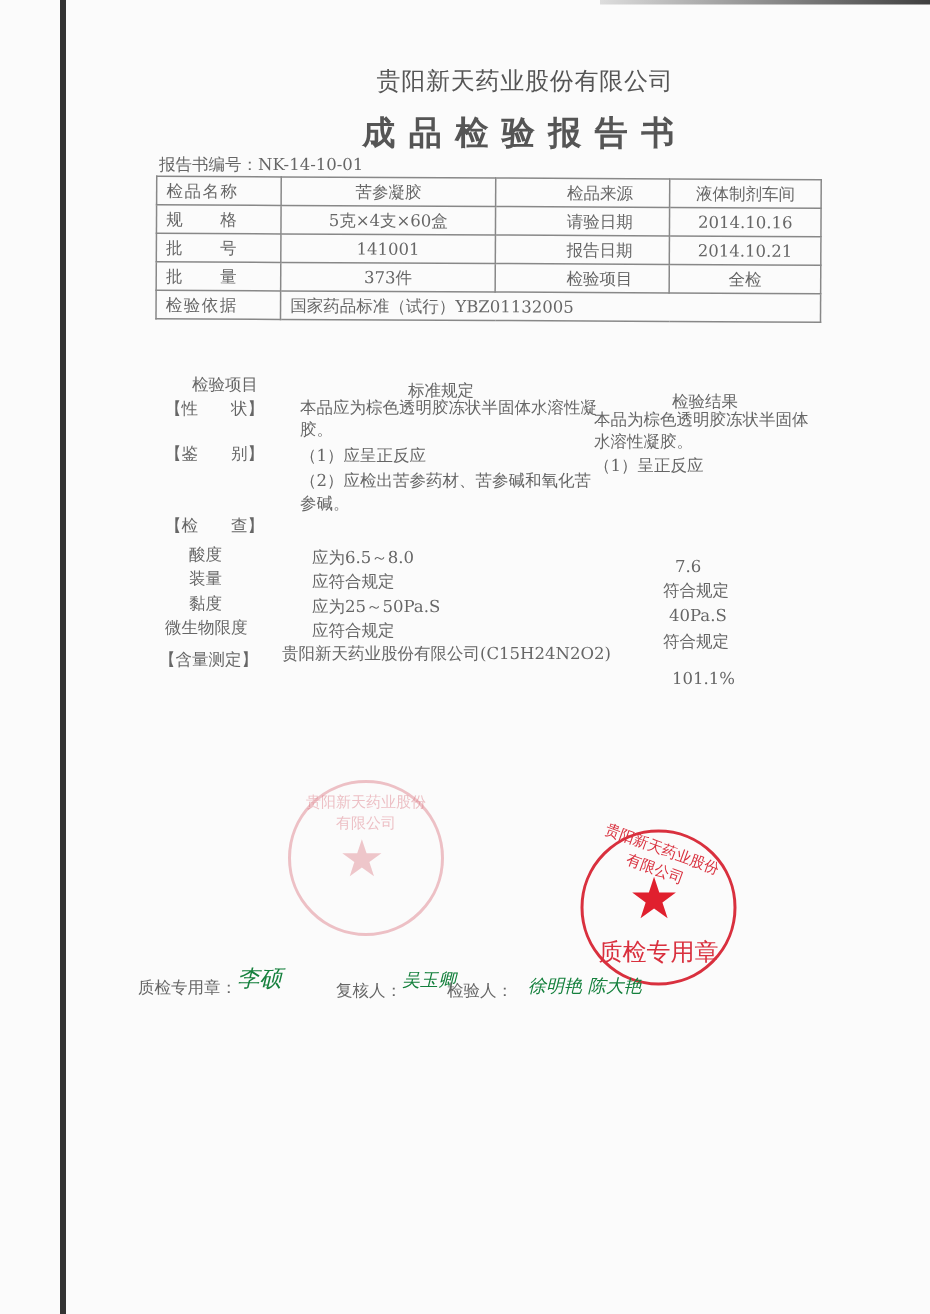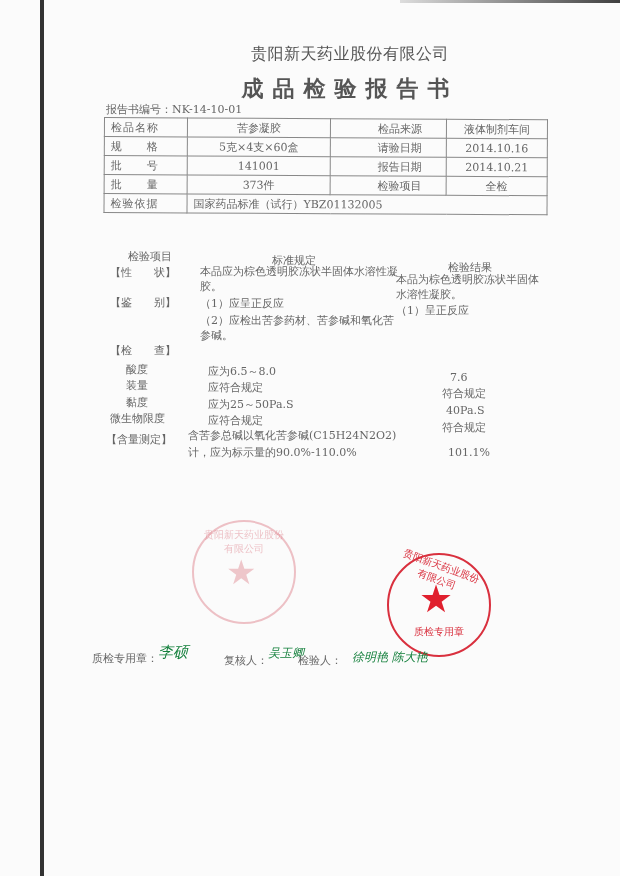--- a/index.html
+++ b/index.html
@@ -28,21 +28,21 @@
   .hdr { font-size: 11px; }
   .cat { letter-spacing: 0px; }
 
   .stamp { position: absolute; border-radius: 50%; }
   .stamp-faint { left: 152px; top: 520px; width: 100px; height: 100px; border: 2px solid rgba(220,120,130,0.45); }
   .stamp-faint .star { position: absolute; left: 32px; top: 30px; font-size: 34px; color: rgba(220,120,130,0.4); }
   .stamp-faint .ring-text { position: absolute; left: 10px; top: 6px; width: 80px; text-align: center; font-size: 10px; color: rgba(220,120,130,0.45); }
   .stamp-red { left: 347px; top: 553px; width: 100px; height: 100px; border: 2px solid #d9303e; }
   .stamp-red .star { position: absolute; left: 30px; top: 22px; font-size: 38px; color: #e0202e; }
   .stamp-red .ring-text { position: absolute; left: 6px; top: 4px; width: 88px; text-align: center; font-size: 10px; color: #d9303e; transform: rotate(20deg); }
-  .stamp-red .seal-label { position: absolute; left: 0; width: 100px; top: 70px; text-align: center; font-size: 10px; color: #d9303e; }
+  .stamp-red .seal-label { position: absolute; left: 0; width: 100px; top: 70px; text-align: center; font-size: 16px; color: #d9303e; }
 
   .sig { position: absolute; font-family: "DejaVu Sans", sans-serif; font-style: italic; color: #15803d; font-size: 12px; }
 </style>
 </head>
 <body>
 
 <div class="page">
   <div class="left-edge"></div>
   <div class="top-shade"></div>
 
@@ -110,22 +110,21 @@
 
   <div class="sec" style="left:86px; top:395px;">黏度</div>
   <div class="sec" style="left:168px; top:397px;">应为25～50Pa.S</div>
   <div class="sec" style="left:406px; top:403px;">40Pa.S</div>
 
   <div class="sec" style="left:70px; top:411px;">微生物限度</div>
   <div class="sec" style="left:168px; top:413px;">应符合规定</div>
   <div class="sec" style="left:402px; top:420px;">符合规定</div>
 
   <div class="sec cat" style="left:66px; top:432px;">【含量测定】</div>
-  <div class="sec" style="left:148px; top:428px;">含苦参总碱以氧化苦参碱(C15H24N2O2)</div>
-  <div class="sec" style="left:148px; top:445px;">计，应为标示量的90.0%-110.0%</div>
+  <div class="sec" style="left:148px; top:428px;">贵阳新天药业股份有限公司(C15H24N2O2)</div>
   <div class="sec" style="left:408px; top:445px;">101.1%</div>
 
   <div class="stamp stamp-faint">
     <div class="ring-text">贵阳新天药业股份有限公司</div>
     <div class="star">★</div>
   </div>
 
 
   <div class="stamp stamp-red">
     <div class="ring-text">贵阳新天药业股份有限公司</div>

